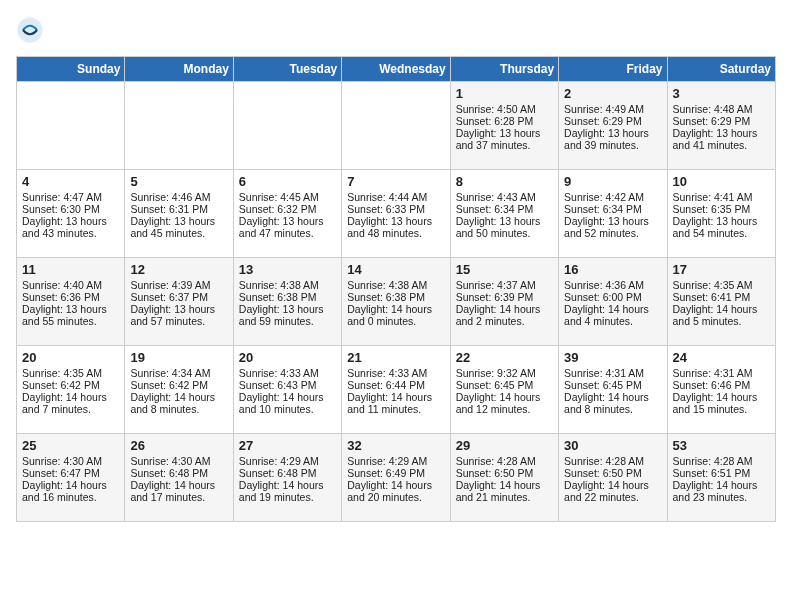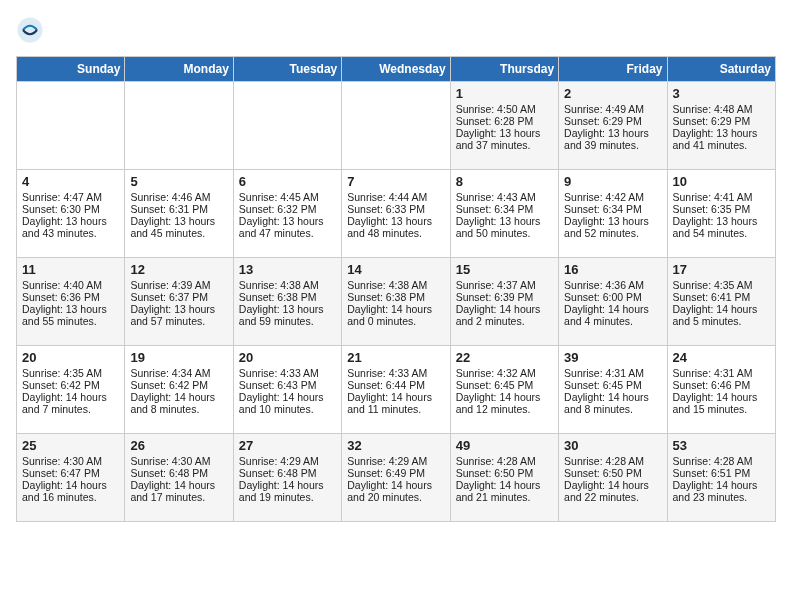--- a/index.html
+++ b/index.html
@@ -275,21 +275,21 @@
         </td>
         <td>
           <span class="day-number">21</span>
           <div>Sunrise: 4:33 AM</div>
           <div>Sunset: 6:44 PM</div>
           <div>Daylight: 14 hours</div>
           <div>and 11 minutes.</div>
         </td>
         <td>
           <span class="day-number">22</span>
-          <div>Sunrise: 4:32 AM</div>
+          <div>Sunrise: 9:32 AM</div>
           <div>Sunset: 6:45 PM</div>
           <div>Daylight: 14 hours</div>
           <div>and 12 minutes.</div>
         </td>
         <td>
           <span class="day-number">39</span>
           <div>Sunrise: 4:31 AM</div>
           <div>Sunset: 6:45 PM</div>
           <div>Daylight: 14 hours</div>
           <div>and 8 minutes.</div>
@@ -325,21 +325,21 @@
           <div>and 19 minutes.</div>
         </td>
         <td>
           <span class="day-number">32</span>
           <div>Sunrise: 4:29 AM</div>
           <div>Sunset: 6:49 PM</div>
           <div>Daylight: 14 hours</div>
           <div>and 20 minutes.</div>
         </td>
         <td>
-          <span class="day-number">49</span>
+          <span class="day-number">29</span>
           <div>Sunrise: 4:28 AM</div>
           <div>Sunset: 6:50 PM</div>
           <div>Daylight: 14 hours</div>
           <div>and 21 minutes.</div>
         </td>
         <td>
           <span class="day-number">30</span>
           <div>Sunrise: 4:28 AM</div>
           <div>Sunset: 6:50 PM</div>
           <div>Daylight: 14 hours</div>

